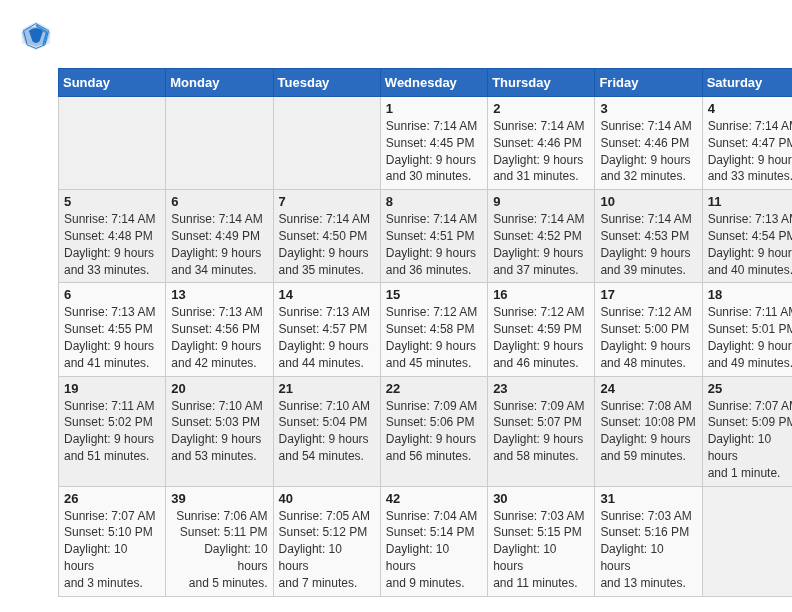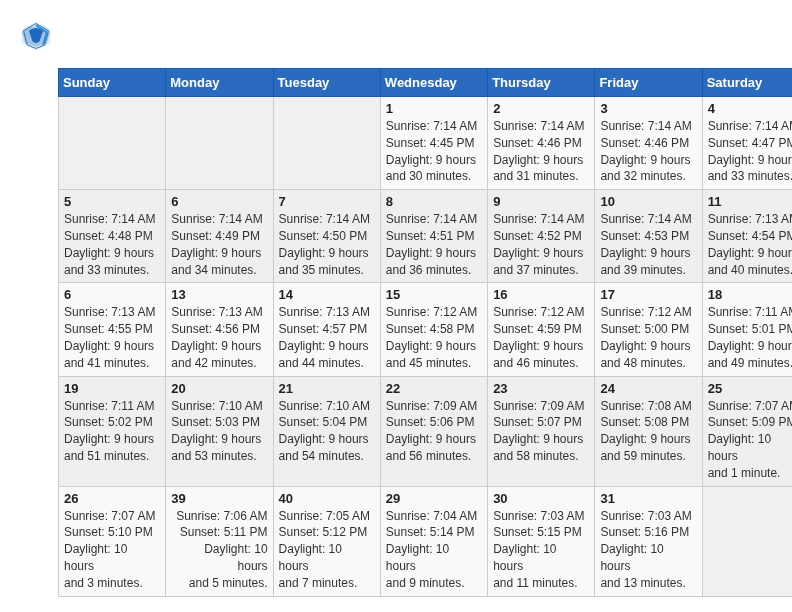--- a/index.html
+++ b/index.html
@@ -301,21 +301,21 @@
         <td>
           <span class="day-number">23</span>
           <div class="day-info" style="white-space: pre-line;">Sunrise: 7:09 AM
 Sunset: 5:07 PM
 Daylight: 9 hours
 and 58 minutes.</div>
         </td>
         <td>
           <span class="day-number">24</span>
           <div class="day-info" style="white-space: pre-line;">Sunrise: 7:08 AM
-Sunset: 5:08 PM
+Sunset: 10:08 PM
 Daylight: 9 hours
 and 59 minutes.</div>
         </td>
         <td>
           <span class="day-number">25</span>
           <div class="day-info" style="white-space: pre-line;">Sunrise: 7:07 AM
 Sunset: 5:09 PM
 Daylight: 10 hours
 and 1 minute.</div>
         </td>
@@ -336,21 +336,21 @@
 and 5 minutes.</div>
         </td>
         <td>
           <span class="day-number">40</span>
           <div class="day-info" style="white-space: pre-line;">Sunrise: 7:05 AM
 Sunset: 5:12 PM
 Daylight: 10 hours
 and 7 minutes.</div>
         </td>
         <td>
-          <span class="day-number">29</span>
+          <span class="day-number">42</span>
           <div class="day-info" style="white-space: pre-line;">Sunrise: 7:04 AM
 Sunset: 5:14 PM
 Daylight: 10 hours
 and 9 minutes.</div>
         </td>
         <td>
           <span class="day-number">30</span>
           <div class="day-info" style="white-space: pre-line;">Sunrise: 7:03 AM
 Sunset: 5:15 PM
 Daylight: 10 hours

